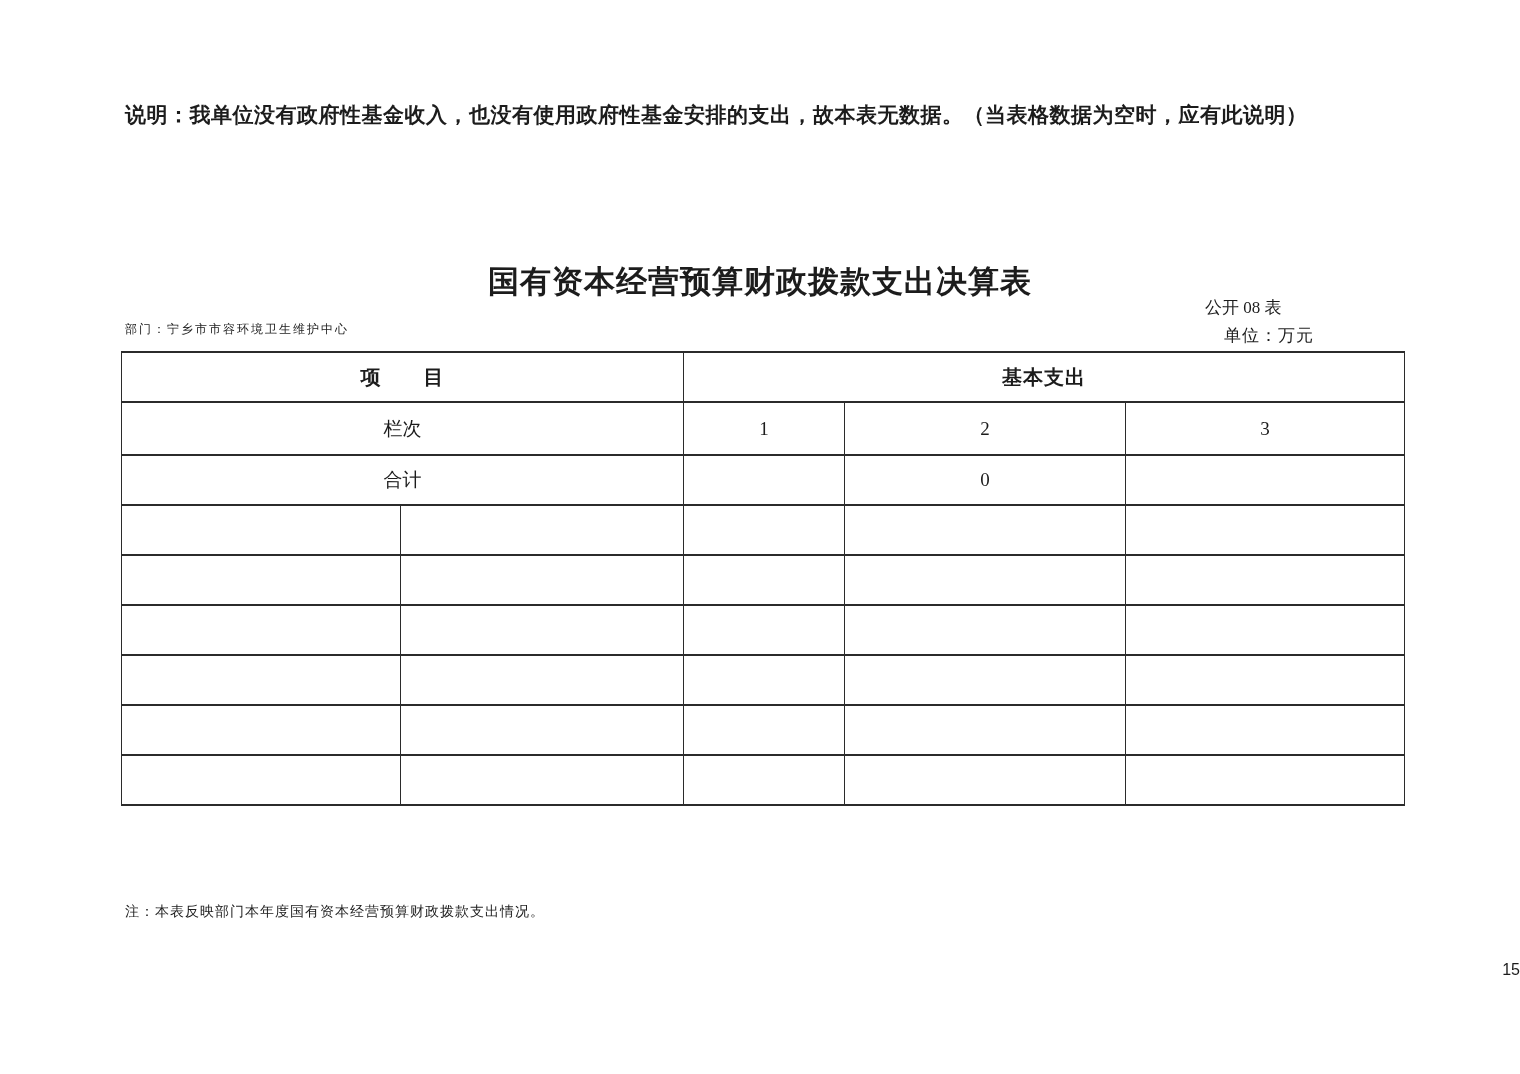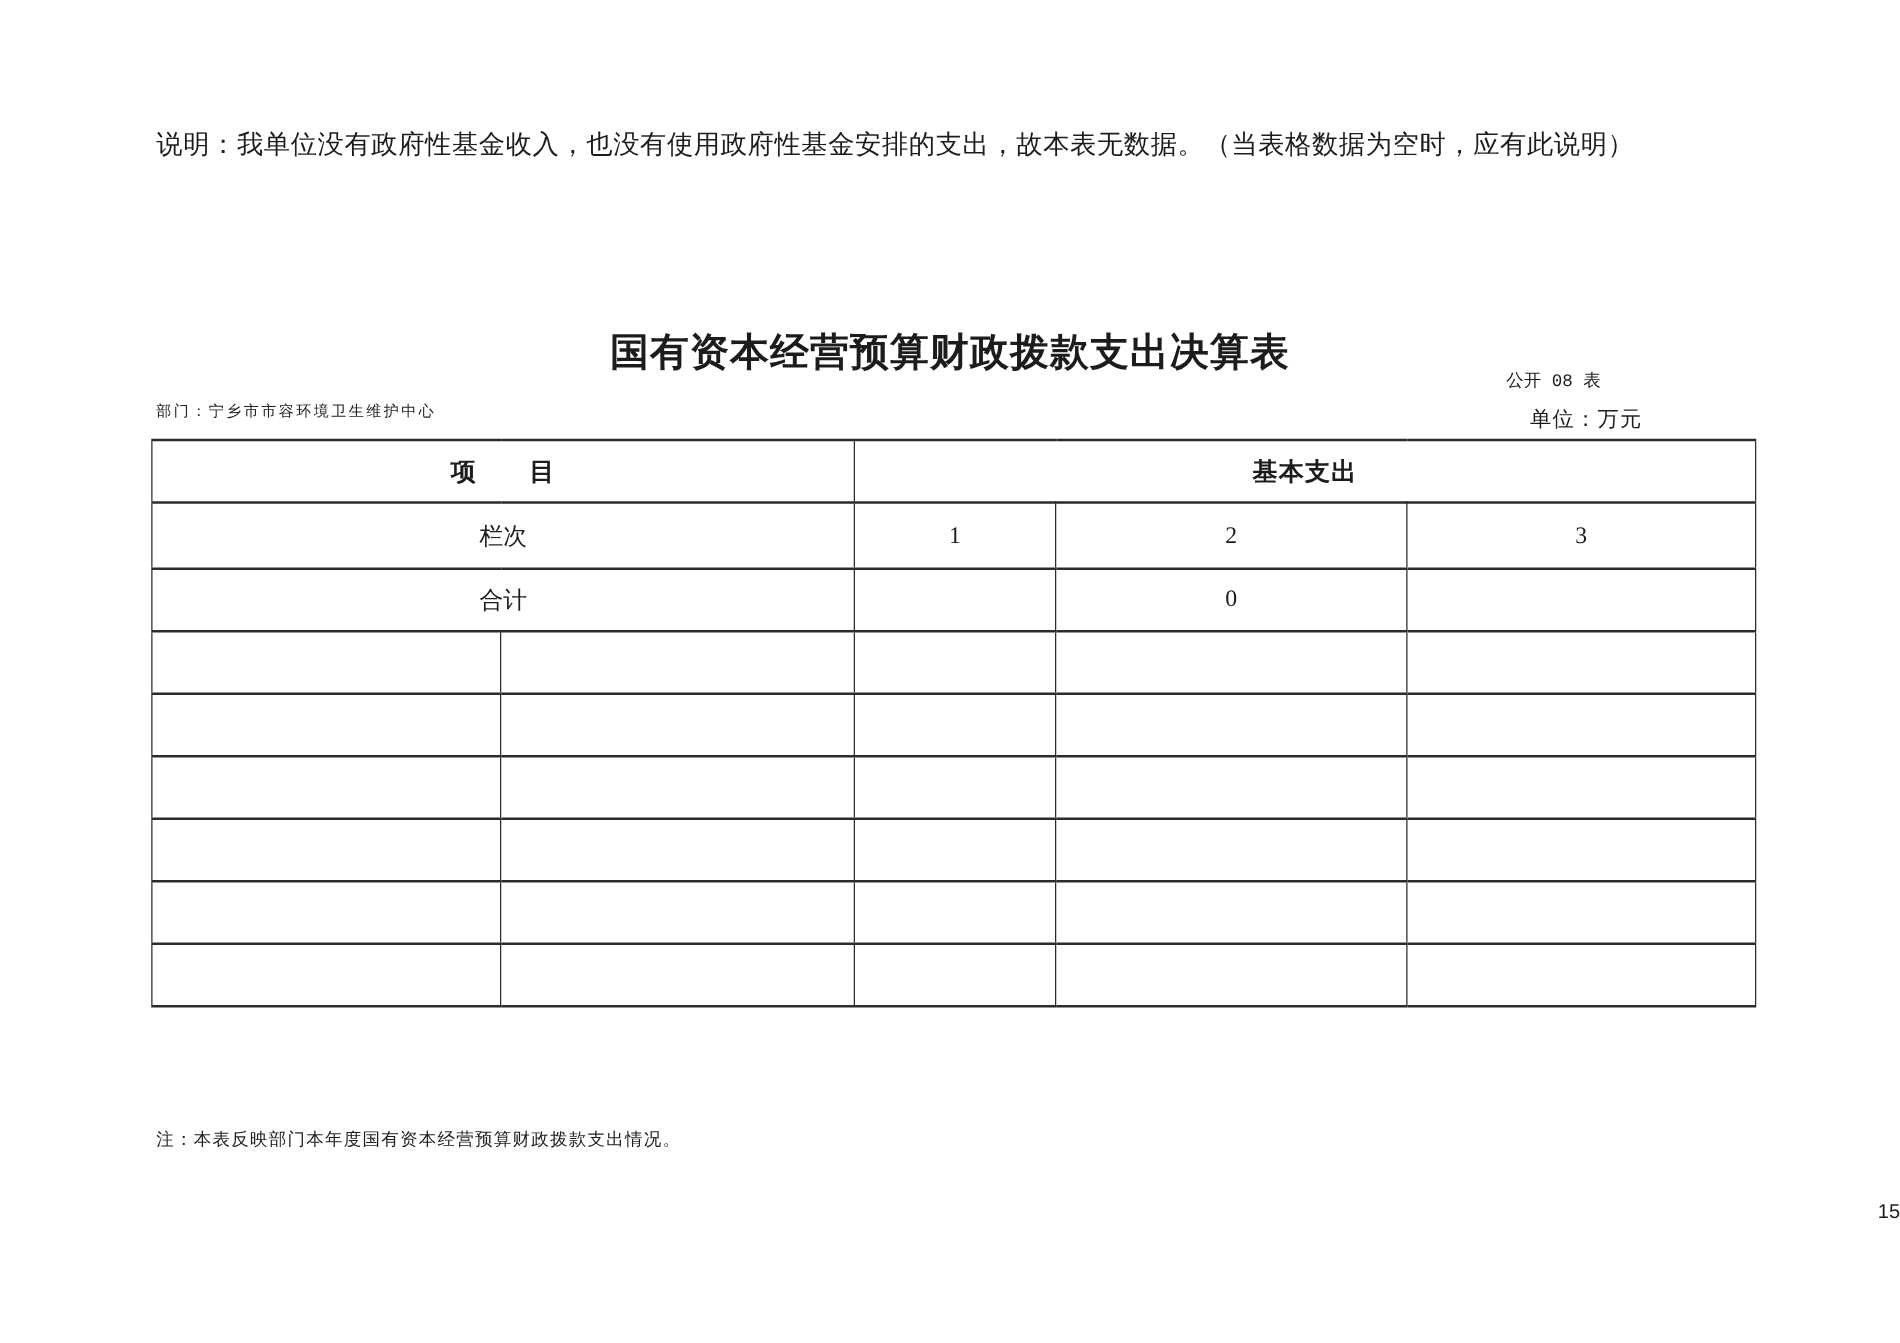--- a/index.html
+++ b/index.html
@@ -11,42 +11,41 @@
     font-family: "Liberation Serif", serif;
     color: #1c1c1c;
     overflow: hidden;
   }
   .top-note {
     position: absolute;
     left: 125px;
     top: 101px;
     width: 1290px;
     font-size: 21px;
-    font-weight: normal;
+    font-weight: bold;
     letter-spacing: 0.5px;
     white-space: nowrap;
   }
   .doc-title {
     position: absolute;
     left: 0;
     top: 230px;
     width: 100%;
     text-align: center;
     font-family: "Liberation Sans", sans-serif;
     font-size: 31px;
     font-weight: bold;
     letter-spacing: 1px;
     margin-top: 31px;
   }
   .table-code {
     position: absolute;
     left: 1205px;
     top: 296px;
-    font-size: 14px;
-    font-family: Liberation Mono, monospace;
+    font-size: 17px;
   }
   .department {
     position: absolute;
     left: 125px;
     top: 321px;
     font-size: 12px;
     letter-spacing: 2px;
   }
   .unit {
     position: absolute;

